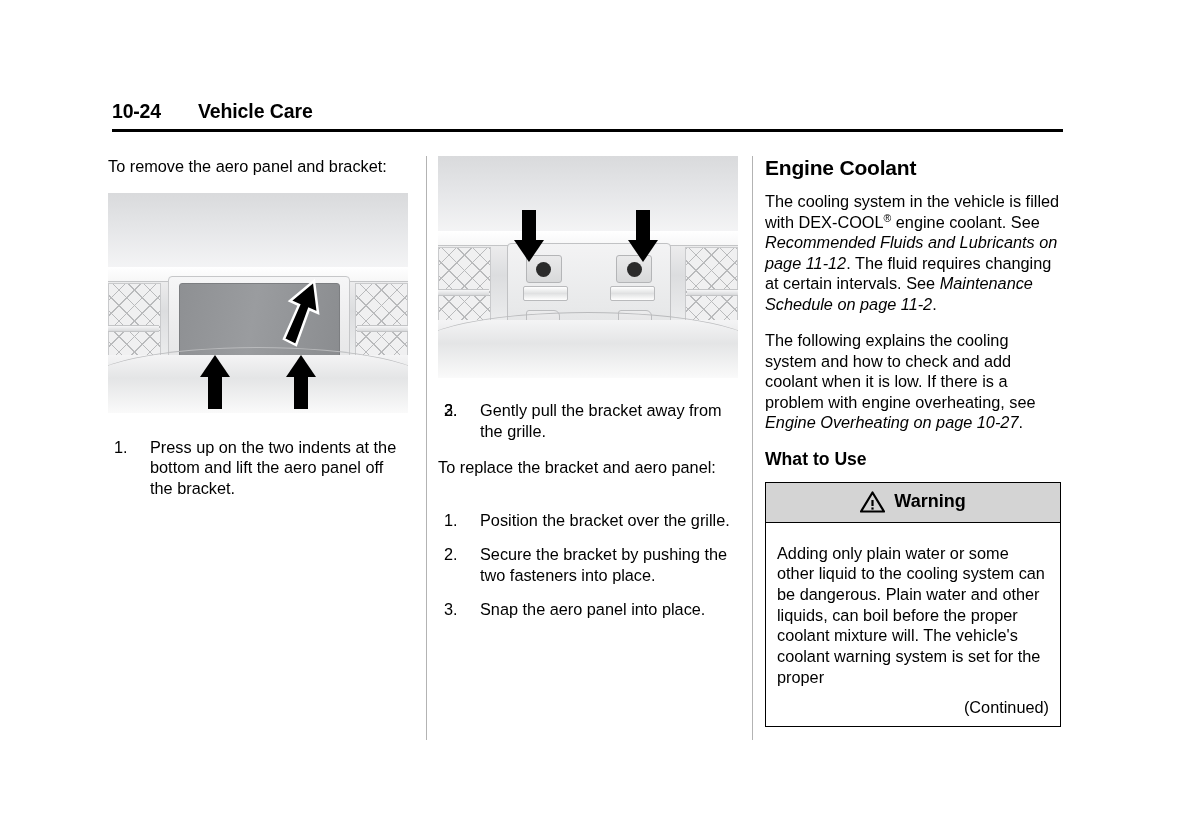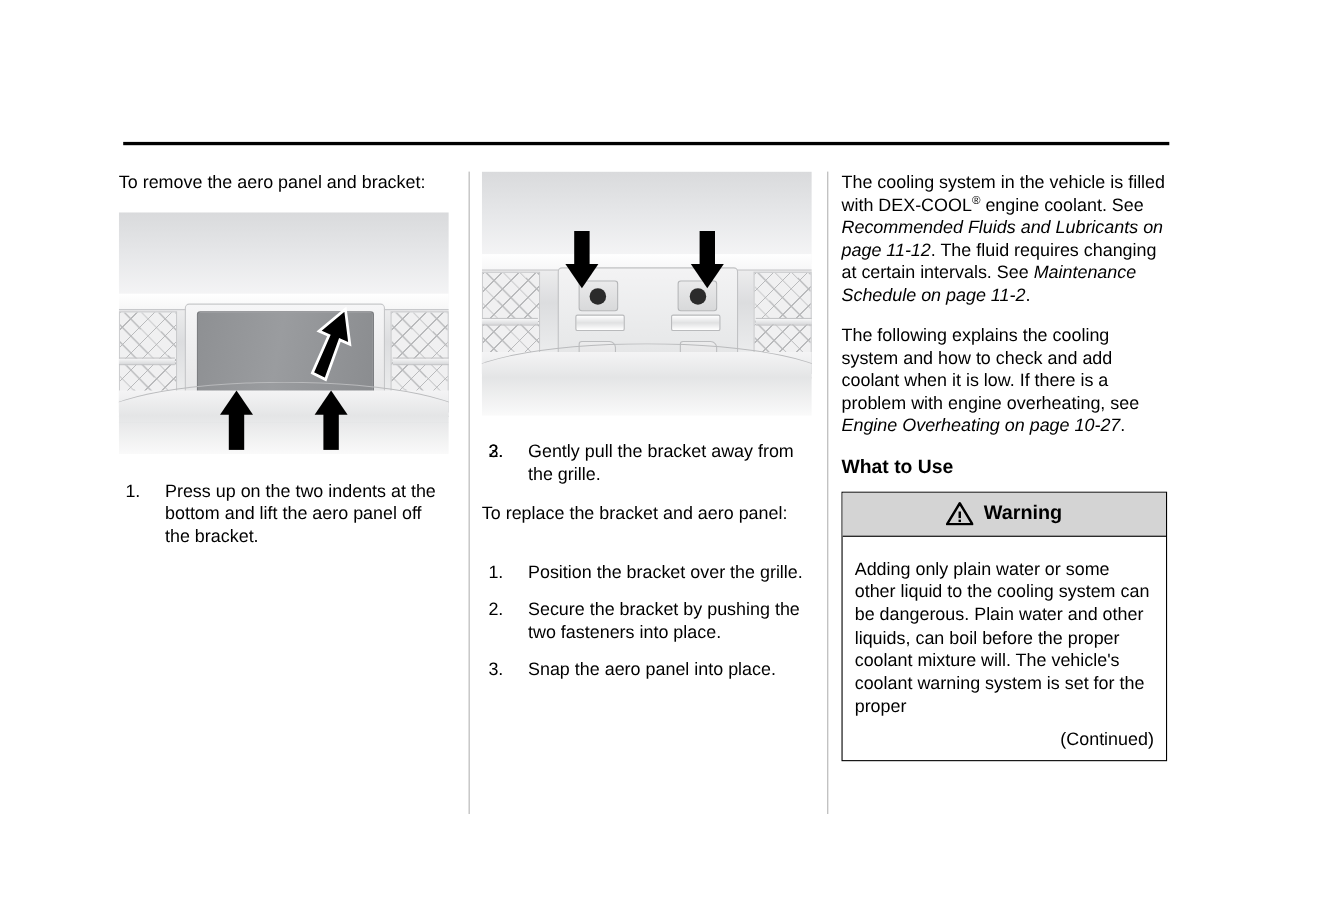--- a/index.html
+++ b/index.html
@@ -325,20 +325,26 @@
     font-size: 16.3px;
     line-height: 20.7px;
     padding: 2px 11px 8px 11px;
   }
 </style>
 </head>
 <body>
 
 <div class="page">
 
+  <div class="header">
+    <div class="header-row">
+      <span class="page-number">10-24</span>
+      <span class="section-title">Vehicle Care</span>
+    </div>
+  </div>
   <div class="header-rule"></div>
 
   <div class="col-divider d1"></div>
   <div class="col-divider d2"></div>
 
   <div class="col col-left">
 
     <p class="body">To remove the aero panel and bracket:</p>
 
     <div class="figure fig-left">
@@ -434,20 +440,21 @@
       <li>
         <span class="num">3.</span>
         <span>Snap the aero panel into place.</span>
       </li>
     </ol>
 
   </div>
 
   <div class="col col-right">
 
+    <h2 class="heading">Engine Coolant</h2>
 
     <p class="body"><span>The cooling system in the vehicle is filled with DEX-COOL</span><span class="reg">®</span><span> engine coolant. See </span><span class="ital">Recommended Fluids and Lubricants on page 11-12</span><span>. The fluid requires changing at certain intervals. See </span><span class="ital">Maintenance Schedule on page 11-2</span><span>.</span></p>
 
     <p class="body"><span>The following explains the cooling system and how to check and add coolant when it is low. If there is a problem with engine overheating, see </span><span class="ital">Engine Overheating on page 10-27</span><span>.</span></p>
 
     <h3 class="subheading">What to Use</h3>
 
     <div class="warning-box">
       <div class="warning-header">
         <svg class="warn-tri" width="25" height="22" viewBox="0 0 25 22">

